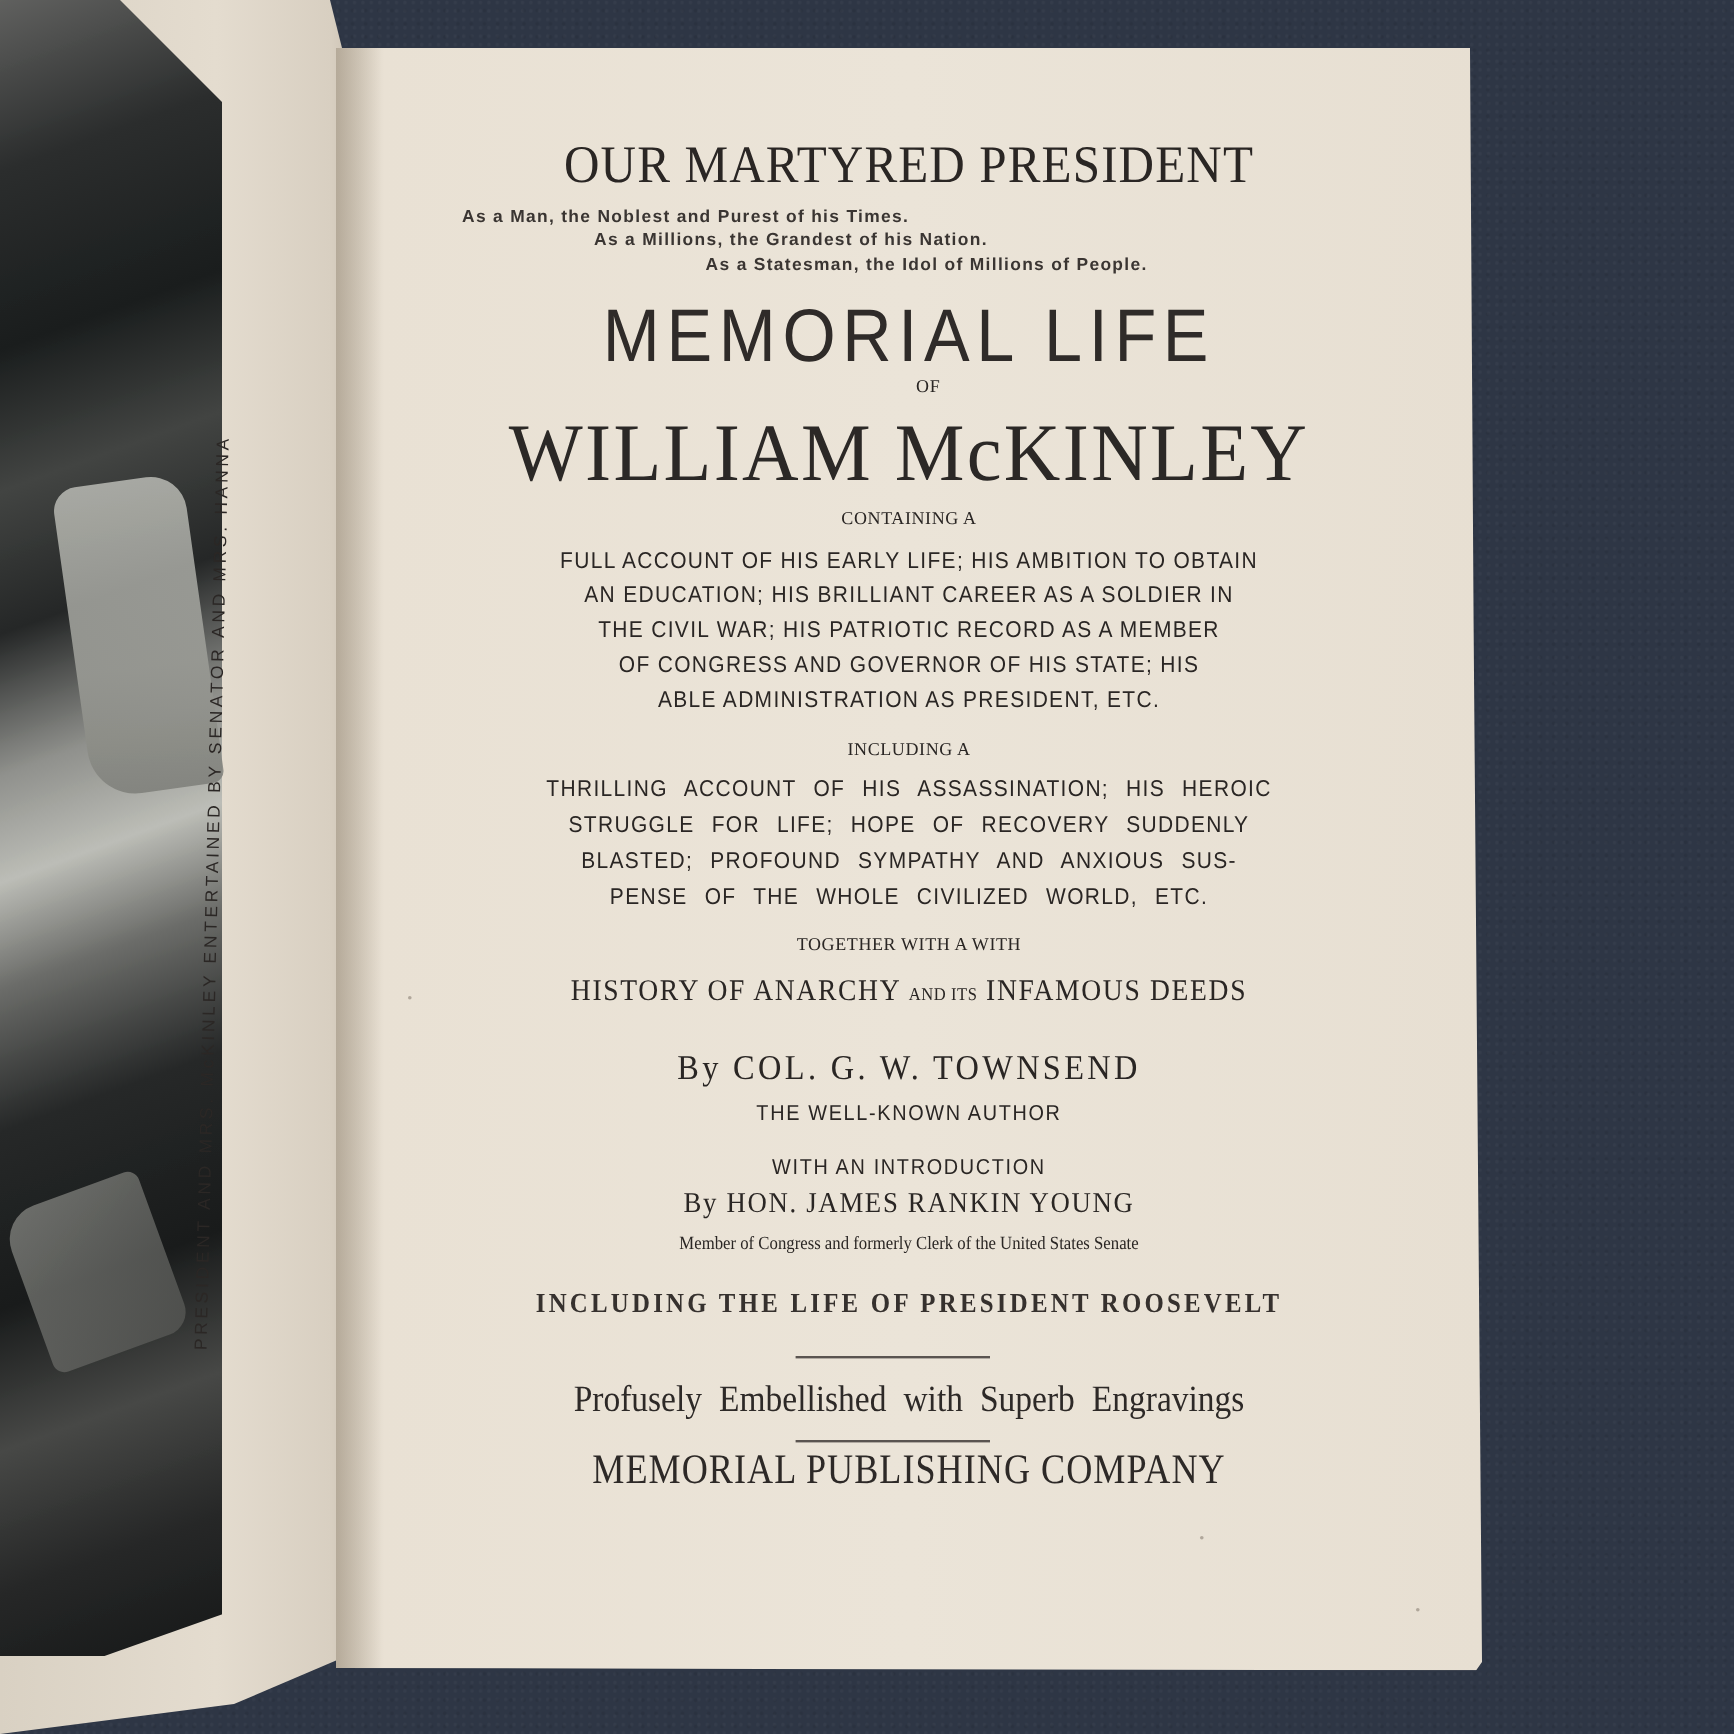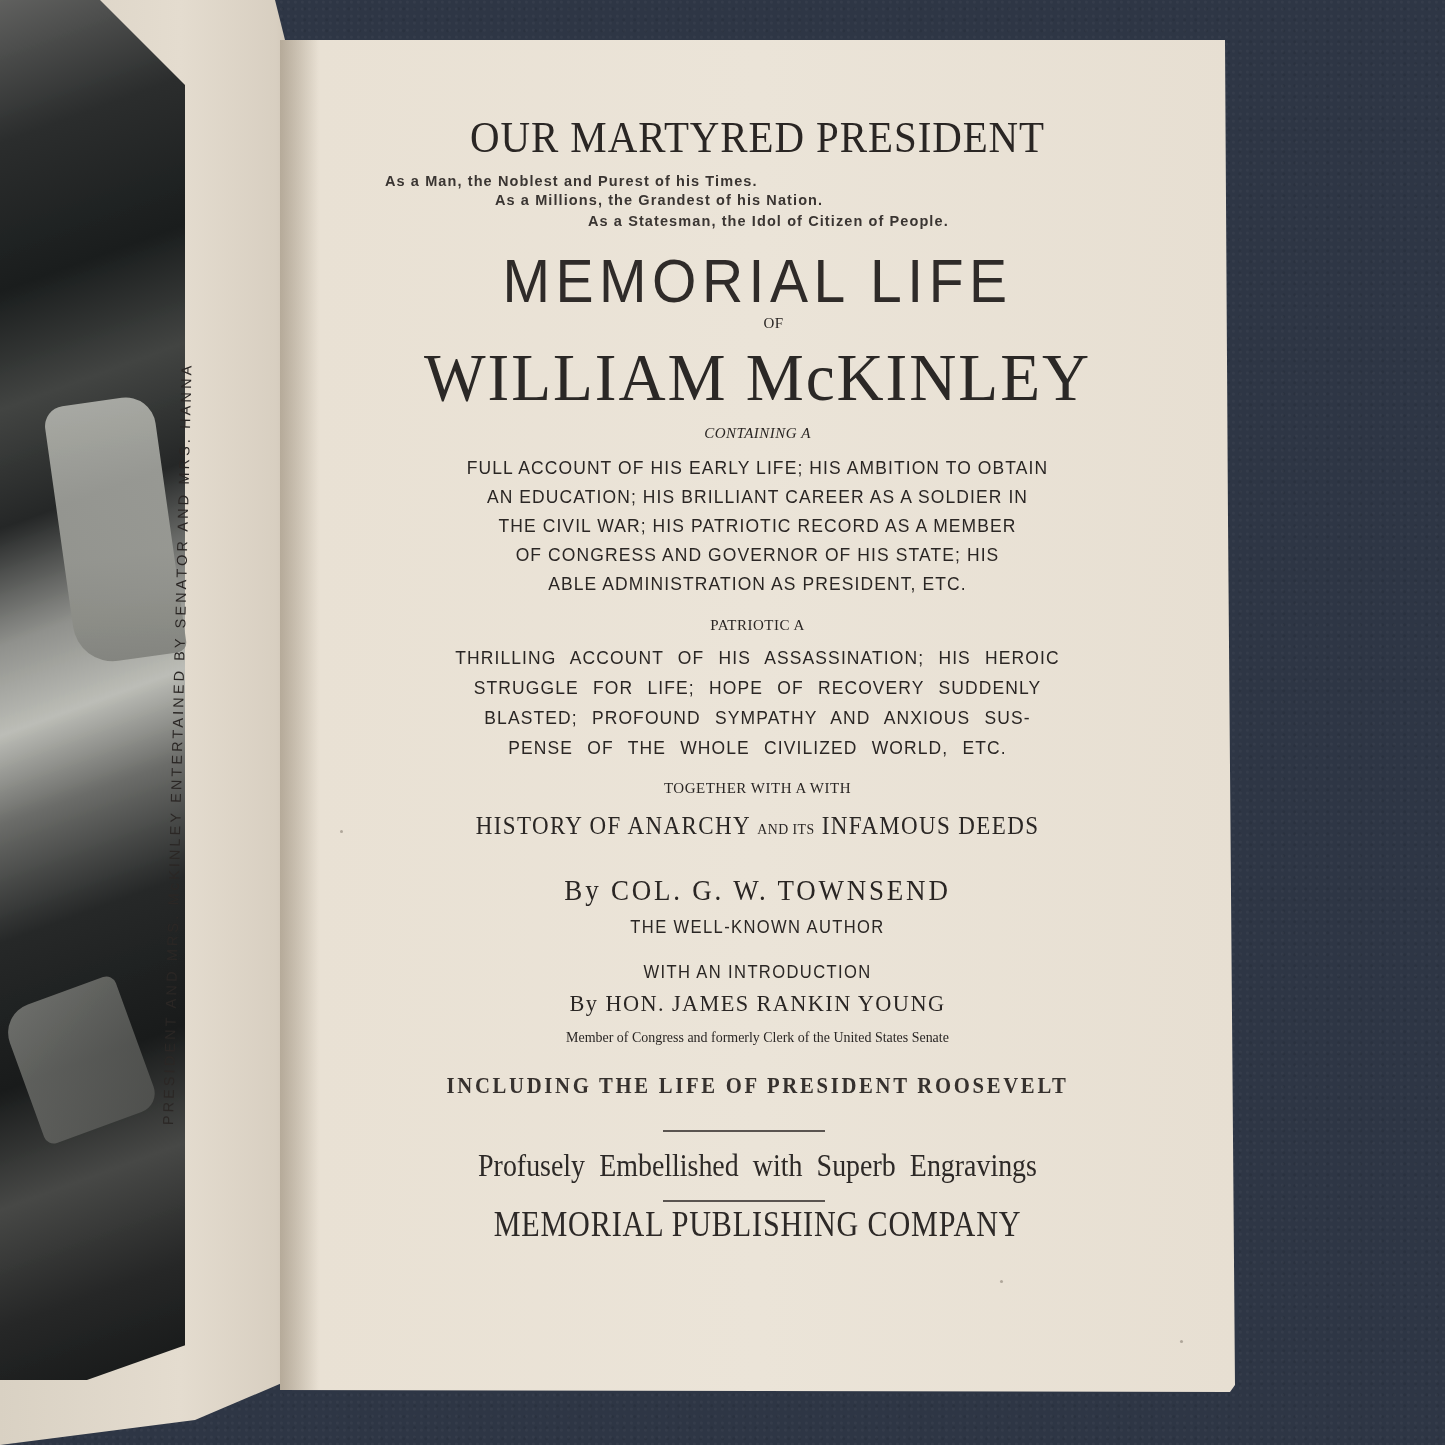--- a/index.html
+++ b/index.html
@@ -149,21 +149,21 @@
     }
     .of { top: 275px; margin-left: 16px; }
     .h-mckinley {
       top: 298px;
       font-size: 68px;
       letter-spacing: 2px;
       font-family: "Liberation Serif", serif;
       transform: scaleX(0.96);
       color: #2b2826;
     }
-    .containing { top: 385px; font-style: italic; }
+    .containing { top: 385px; }
 
     .para {
       font-family: "Liberation Sans", sans-serif;
       font-size: 19px;
       letter-spacing: 1.2px;
       color: #2a2624;
       transform: scaleX(0.92);
     }
     .p1-0 { top: 417px; }
     .p1-1 { top: 446px; }
@@ -274,34 +274,34 @@
 </div>
 
 <div class="right-page">
   <div class="gutter-shadow"></div>
 
   <div class="content">
     <div class="line h-martyred">OUR MARTYRED PRESIDENT</div>
 
     <div class="tagline tag1">As a Man, the Noblest and Purest of his Times.</div>
     <div class="tagline tag2">As a Millions, the Grandest of his Nation.</div>
-    <div class="tagline tag3">As a Statesman, the Idol of Citizen of People.</div>
+    <div class="tagline tag3">As a Statesman, the Idol of Millions of People.</div>
 
     <div class="line h-memorial">MEMORIAL LIFE</div>
     <div class="line small-caps of">OF</div>
     <div class="line h-mckinley">WILLIAM McKINLEY</div>
     <div class="line small-caps containing">CONTAINING A</div>
 
     <div class="line para p1-0">FULL ACCOUNT OF HIS EARLY LIFE; HIS AMBITION TO OBTAIN</div>
     <div class="line para p1-1">AN EDUCATION; HIS BRILLIANT CAREER AS A SOLDIER IN</div>
     <div class="line para p1-2">THE CIVIL WAR; HIS PATRIOTIC RECORD AS A MEMBER</div>
     <div class="line para p1-3">OF CONGRESS AND GOVERNOR OF HIS STATE; HIS</div>
     <div class="line para p1-4">ABLE ADMINISTRATION AS PRESIDENT, ETC.</div>
 
-    <div class="line small-caps including">PATRIOTIC A</div>
+    <div class="line small-caps including">INCLUDING A</div>
 
     <div class="line para p2 p2-0">THRILLING ACCOUNT OF HIS ASSASSINATION; HIS HEROIC</div>
     <div class="line para p2 p2-1">STRUGGLE FOR LIFE; HOPE OF RECOVERY SUDDENLY</div>
     <div class="line para p2 p2-2">BLASTED; PROFOUND SYMPATHY AND ANXIOUS SUS-</div>
     <div class="line para p2 p2-3">PENSE OF THE WHOLE CIVILIZED WORLD, ETC.</div>
 
     <div class="line small-caps together">TOGETHER WITH A WITH</div>
 
     <div class="line h-history">
       <span>HISTORY OF ANARCHY </span><span class="mini">AND ITS</span><span> INFAMOUS DEEDS</span>

